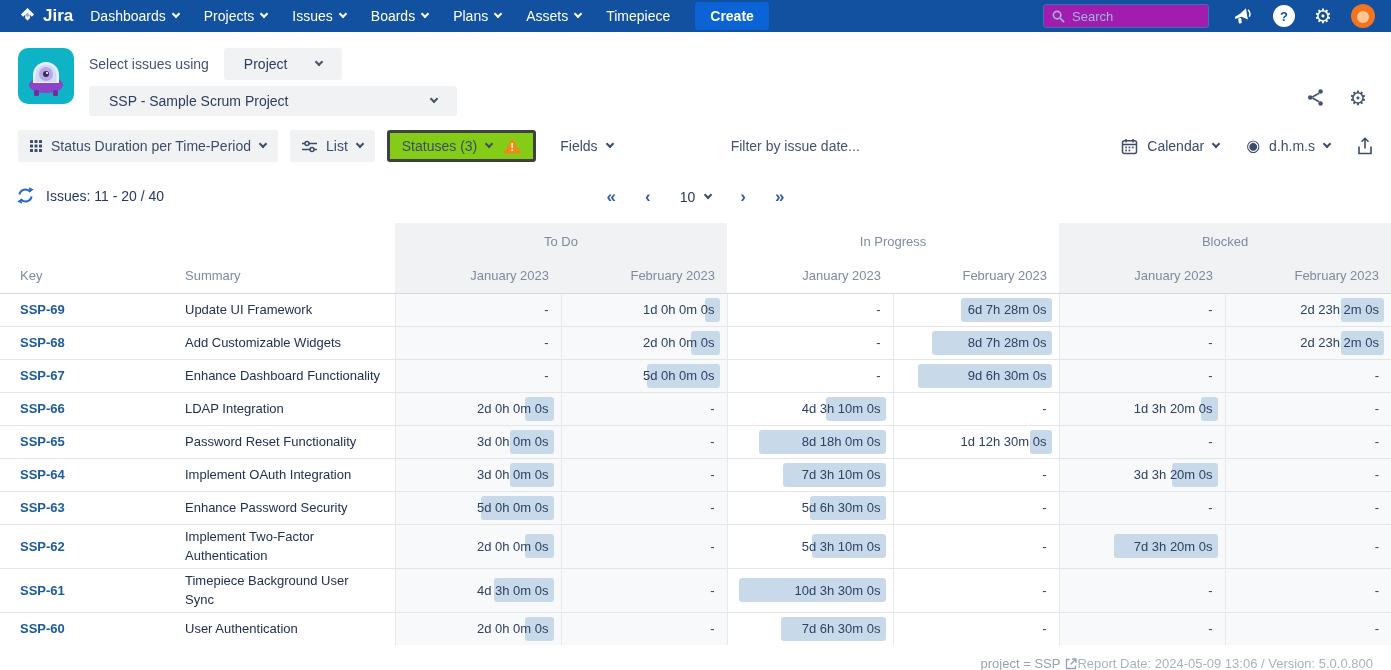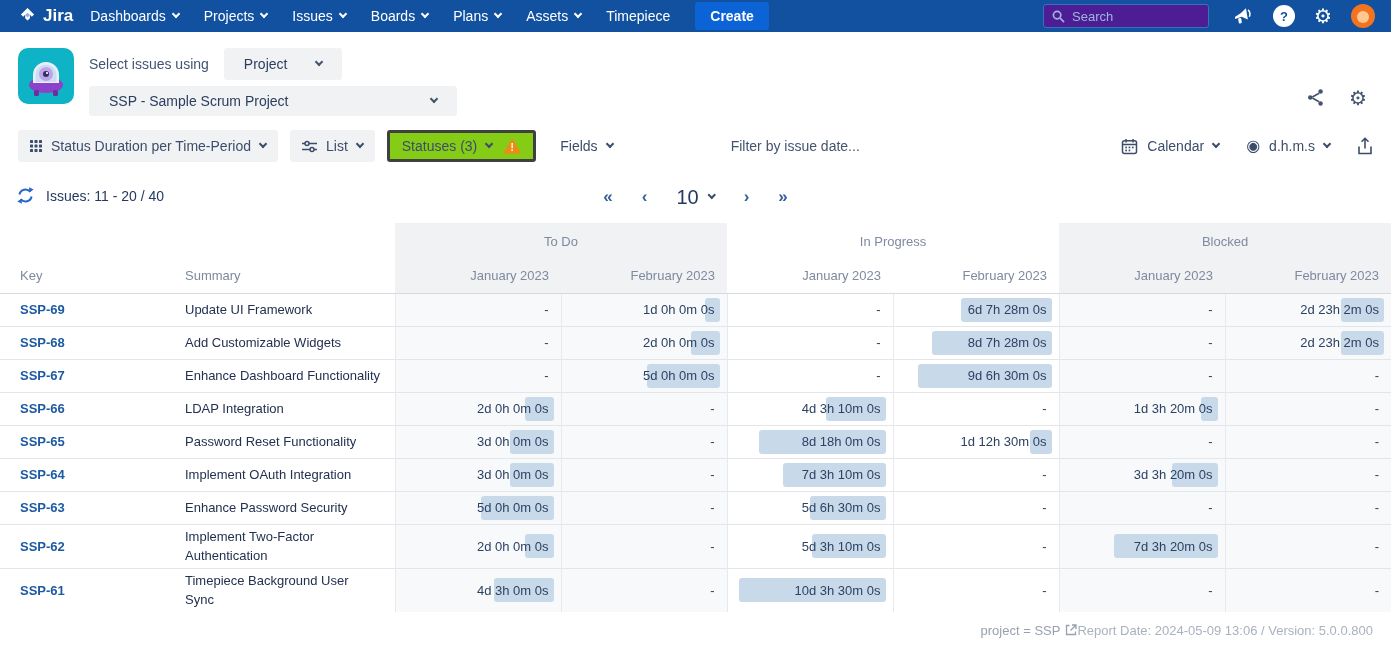--- a/index.html
+++ b/index.html
@@ -6,21 +6,21 @@
   html,body{width:1391px;height:670px;overflow:hidden;background:#fff;
     font-family:"Liberation Sans",sans-serif;}
   
   .topnav{height:32px;background:#11519f;display:flex;align-items:center;padding:0 12px;color:#fff}
   .brand{display:flex;gap:7px;font-size:17px;font-weight:700;margin:0 17px 0 6px;cursor:pointer}
   .nav-item{display:flex;align-items:center;gap:7px;font-size:14px;font-weight:500;margin-right:25px;cursor:pointer;white-space:nowrap}
   .chev{width:6px;height:6px;border-right:2px solid currentColor;border-bottom:2px solid currentColor;
         transform:rotate(45deg);display:inline-block;margin-top:-4px;flex:none}
   .create-btn{background:#0b63d6;color:#fff;border:none;border-radius:3px;font-size:14px;font-weight:600;
         padding:6px 15px;cursor:pointer;font-family:inherit}
-  .searchbox{margin-left:auto;display:flex;align-items:center;gap:7px;background:#4c1d95;border:1px solid #3e70b5;
+  .searchbox{margin-left:auto;display:flex;align-items:center;gap:7px;background:#a21caf;border:1px solid #3e70b5;
         border-radius:3px;height:24px;width:166px;padding:4px 8px}
   .searchbox input{background:transparent;border:none;outline:none;color:#dce6f5;font-size:13px;width:100%;font-family:inherit}
   .searchbox input::placeholder{color:#9fb6dc}
   .navicons{display:flex;align-items:center;gap:19px;margin-left:24px;margin-right:4px}
   .navicons>*{cursor:pointer}
   .help-badge{width:22px;height:22px;border-radius:50%;background:#fff;color:#11519f;font-weight:700;font-size:13px;
         display:flex;align-items:center;justify-content:center}
   .gear-glyph{font-size:20px;line-height:1;color:#fff}
   .avatar{width:24px;height:24px;border-radius:50%;background:#f4731f;position:relative;overflow:hidden}
   .avatar::after{content:"";position:absolute;left:6px;top:7px;width:12px;height:12px;border-radius:50%;background:#ffc791}
@@ -51,21 +51,21 @@
   .tb-right{margin-left:auto;display:flex;align-items:center;gap:27px;color:#3c4d6b;font-size:14px}
   .tb-group{display:flex;align-items:center;gap:9px;cursor:pointer}
   .fisheye{font-size:16px;color:#3c4d6b;line-height:1}
   
   .pagerow{position:relative;margin-top:21px;height:30px}
   .issues-left{position:absolute;left:16px;top:3px;display:flex;align-items:center;gap:11px;font-size:14px;color:#243a5e}
   .refresh{cursor:pointer;display:flex}
   .pager{position:absolute;left:50%;top:0;transform:translateX(-50%);display:flex;align-items:center;gap:29px;
         color:#35609c;font-size:17px;font-weight:600}
   .pager .pg{cursor:pointer;line-height:28px}
-  .pgsize{display:flex;gap:10px;align-items:center;color:#243a5e;font-size:20px;font-weight:400;cursor:pointer}
+  .pgsize{display:flex;gap:10px;align-items:center;color:#243a5e;font-size:14px;font-weight:400;cursor:pointer}
   
   table{border-collapse:collapse;width:1391px;margin-top:10px;table-layout:fixed}
   th{font-weight:400;color:#7e8aa0;font-size:13px}
   .grouprow th{height:36px}
   .grp{text-align:center}
   .colrow th{height:34px;border-bottom:1px solid #d6d9de}
   .key-h{text-align:left;padding-left:20px}
   .sum-h{text-align:left}
   .mon{text-align:right;padding-right:12px}
   .tint{background:#f1f2f4}
@@ -401,20 +401,30 @@
       <tr>
         <td class="key-c"><a>SSP-61</a></td>
         <td class="sum-c">Timepiece Background User Sync</td>
         <td class="dur tintb"><span class="bar" style="width: 60px;"></span><span class="dtx">4d 3h 0m 0s</span></td>
         <td class="dur tintb"><span class="dtx">-</span></td>
         <td class="dur"><span class="bar" style="width: 147px;"></span><span class="dtx">10d 3h 30m 0s</span></td>
         <td class="dur"><span class="dtx">-</span></td>
         <td class="dur tintb"><span class="dtx">-</span></td>
         <td class="dur tintb"><span class="dtx">-</span></td>
       </tr>
+      <tr>
+        <td class="key-c"><a>SSP-60</a></td>
+        <td class="sum-c">User Authentication</td>
+        <td class="dur tintb"><span class="bar" style="width: 29px;"></span><span class="dtx">2d 0h 0m 0s</span></td>
+        <td class="dur tintb"><span class="dtx">-</span></td>
+        <td class="dur"><span class="bar" style="width: 105px;"></span><span class="dtx">7d 6h 30m 0s</span></td>
+        <td class="dur"><span class="dtx">-</span></td>
+        <td class="dur tintb"><span class="dtx">-</span></td>
+        <td class="dur tintb"><span class="dtx">-</span></td>
+      </tr>
     </tbody>
 </table>
 
 <div class="pagefoot">
   <span class="jql">
     <span>project = SSP</span>
     <span style="display:flex">
       <svg width="12" height="12" viewBox="0 0 12 12" fill="none" stroke="#98a1b0" stroke-width="1.3">
         <path d="M4.5 1.5H1.5v9h9V7.5M7 1h4v4M11 1L5.5 6.5"></path>
       </svg>

